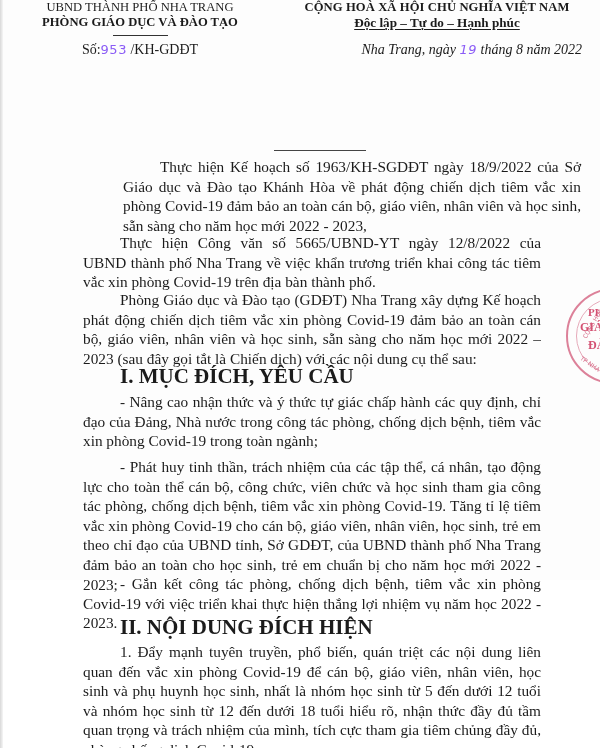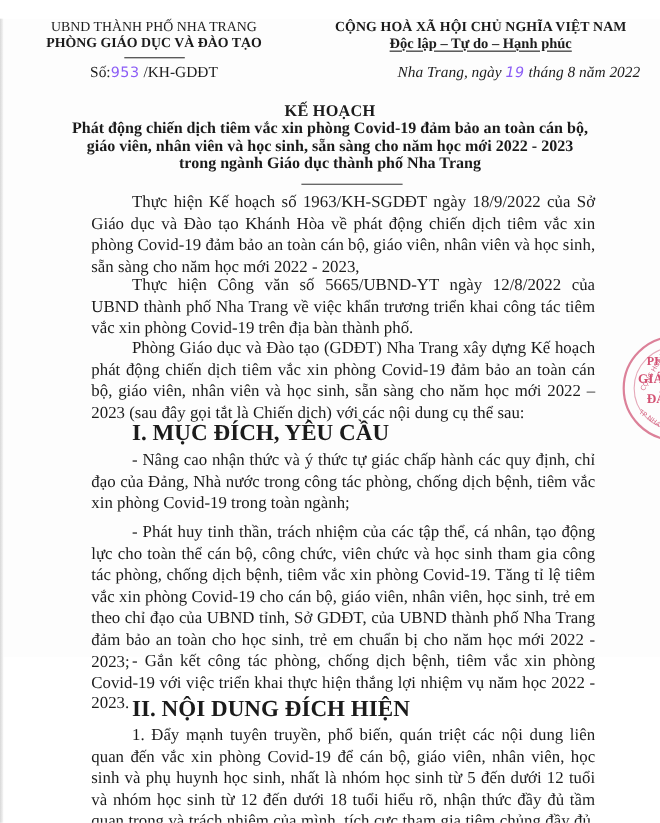--- a/index.html
+++ b/index.html
@@ -10,21 +10,21 @@
     body {
       width: 600px;
       height: 748px;
       overflow: hidden;
       position: relative;
       font-family: "Liberation Serif", "DejaVu Serif", serif;
       color: #1b1b1b;
     }
     .page {
       position: absolute;
-      left: 0; top: 17px;
+      left: 0; top: 0;
       width: 600px; height: 580px;
       background: #fdfdfd;
       text-decoration: underline;
     }
     .scan-edge {
       position: absolute;
       left: 0; top: 0;
       width: 3px; height: 748px;
       background: linear-gradient(to right, #d8d8d8, #f6f6f6);
     }
@@ -187,29 +187,23 @@
   </div>
 
   <div class="hdr-right">
     <div class="hdr-line1">CỘNG HOÀ XÃ HỘI CHỦ NGHĨA VIỆT NAM</div>
     <div class="hdr-line2">Độc lập – Tự do – Hạnh phúc</div>
   </div>
   <div class="dateline">
     <span>Nha Trang, ngày </span><span class="handwritten">19</span><span> tháng 8  năm 2022</span>
   </div>
 
-  <div class="title-block">
-    <div class="title-main">KẾ HOẠCH</div>
-    <div class="title-sub">Phát động chiến dịch tiêm vắc xin phòng Covid-19 đảm bảo an toàn cán bộ,</div>
-    <div class="title-sub">giáo viên, nhân viên và học sinh, sẵn sàng cho năm học mới 2022 - 2023</div>
-    <div class="title-sub">trong ngành Giáo dục thành phố Nha Trang</div>
-  </div>
   <div class="title-rule"></div>
 
-  <div class="body" style="top:157px;">
+  <div class="body" style="top:157px;margin-left:40px;">
     <p class="para">Thực hiện Kế hoạch số 1963/KH-SGDĐT ngày 18/9/2022 của Sở Giáo dục và Đào tạo Khánh Hòa về phát động chiến dịch tiêm vắc xin phòng Covid-19 đảm bảo an toàn cán bộ, giáo viên, nhân viên và học sinh, sẵn sàng cho năm học mới 2022 - 2023,</p>
   </div>
   <div class="body" style="top:233px;">
     <p class="para">Thực hiện Công văn số 5665/UBND-YT ngày 12/8/2022 của UBND thành phố Nha Trang về việc khẩn trương triển khai công tác tiêm vắc xin phòng Covid-19 trên địa bàn thành phố.</p>
   </div>
   <div class="body" style="top:290px;">
     <p class="para">Phòng Giáo dục và Đào tạo (GDĐT) Nha Trang xây dựng Kế hoạch phát động chiến dịch tiêm vắc xin phòng Covid-19 đảm bảo an toàn cán bộ, giáo viên, nhân viên và học sinh, sẵn sàng cho năm học mới 2022 – 2023 (sau đây gọi tắt là Chiến dịch) với các nội dung cụ thể sau:</p>
   </div>
 
   <div class="body" style="top:367px;">

